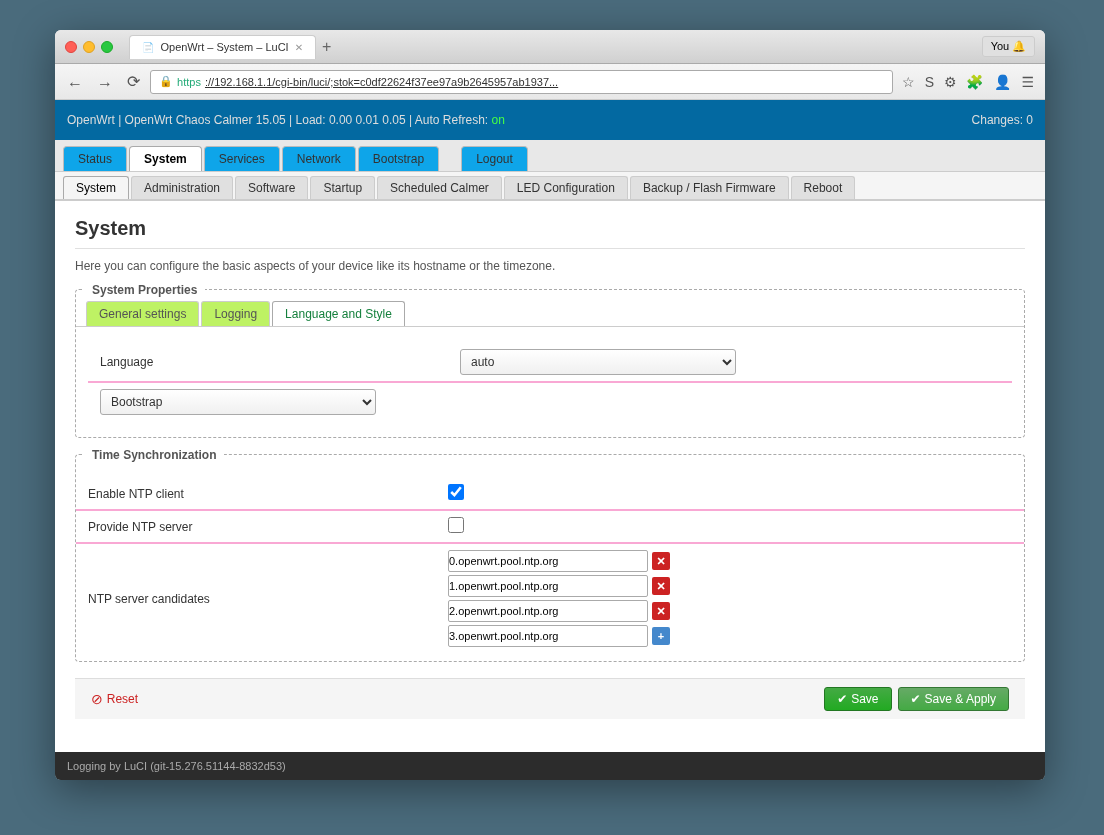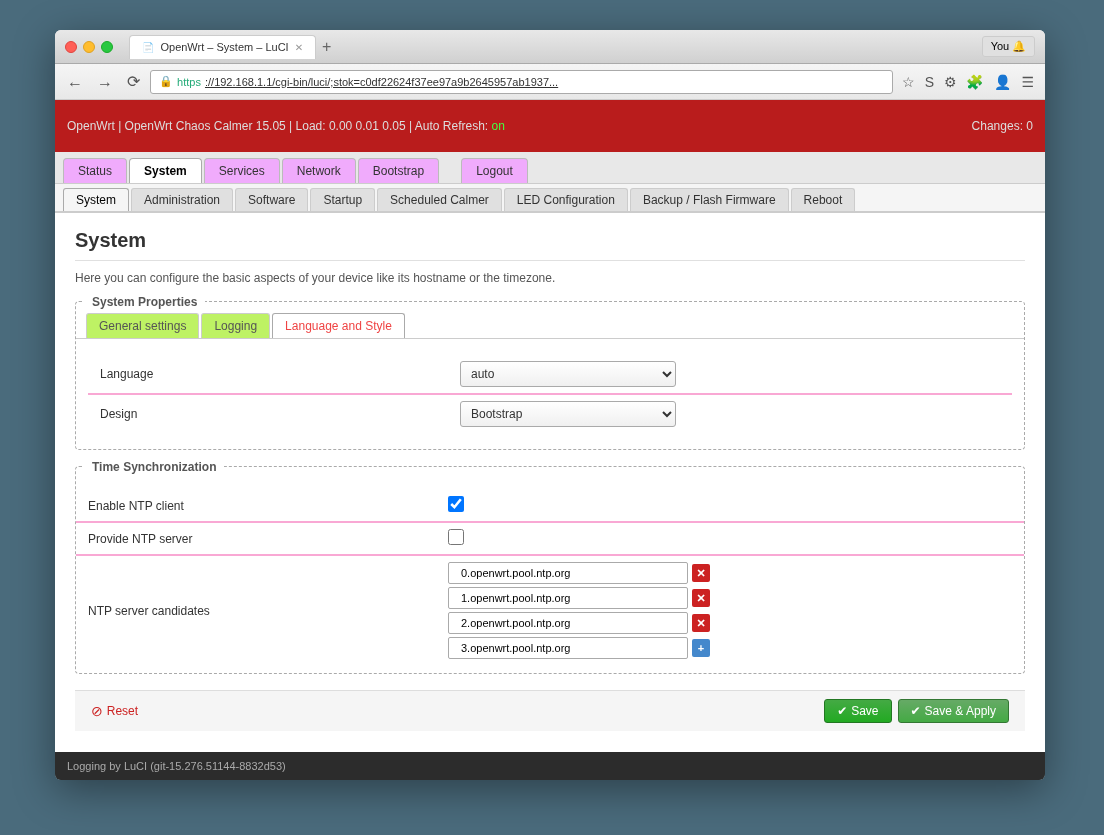--- a/index.html
+++ b/index.html
@@ -158,23 +158,23 @@
     .page-content {
       flex: 1;
       overflow-y: auto;
       background: #4a6b7c;
       display: flex;
       flex-direction: column;
     }
 
     
     .openwrt-header {
-      background: #b91c1c;
+      background: #0369a1;
       color: #ddd;
-      padding: 19px 12px;
+      padding: 13px 12px;
       font-size: 12px;
       display: flex;
       justify-content: space-between;
       align-items: center;
       flex-shrink: 0;
     }
 
     .openwrt-header .status-on { color: #4f4; }
 
     .main-nav {
@@ -184,21 +184,21 @@
       padding: 6px 8px 0;
       gap: 2px;
       flex-shrink: 0;
     }
 
     .main-nav-tab {
       padding: 5px 14px;
       border: 1px solid #bbb;
       border-bottom: none;
       border-radius: 4px 4px 0 0;
-      background: #f0abfc;
+      background: #0ea5e9;
       color: #333;
       font-size: 12px;
       cursor: pointer;
       text-decoration: none;
     }
 
     .main-nav-tab.active {
       background: #fff;
       border-color: #aaa;
       color: #000;
@@ -291,21 +291,21 @@
       background: #bef264;
       color: #555;
       font-size: 12px;
       cursor: pointer;
       border-radius: 3px 3px 0 0;
       margin-right: 2px;
     }
 
     .panel-tab.active {
       background: #fff;
-      color: #ef4444;
+      color: #15803d;
       border-color: #aaa;
     }
 
     .panel-body {
       padding: 16px 12px;
     }
 
     .form-row {
       display: flex;
       align-items: center;
@@ -327,21 +327,21 @@
     .form-control {
       flex: 1;
     }
 
     select.styled-select {
       height: 26px;
       border: 1px solid #aaa;
       border-radius: 3px;
       padding: 0 6px;
       font-size: 12px;
-      width: 216px;
+      width: 276px;
       background: linear-gradient(to bottom, #fff, #f0f0f0);
       color: #333;
       cursor: pointer;
       appearance: auto;
     }
 
     input[type="checkbox"] {
       width: 16px;
       height: 16px;
       cursor: pointer;
@@ -353,25 +353,25 @@
       gap: 3px;
     }
 
     .ntp-row {
       display: flex;
       align-items: center;
       gap: 4px;
     }
 
     .ntp-input {
-      width: 240px;
+      width: 200px;
       height: 22px;
       border: 1px solid #aaa;
       border-radius: 2px;
-      padding: 0 12px;
+      padding: 0 0;
       font-size: 11px;
     }
 
     .ntp-btn-remove {
       width: 18px;
       height: 18px;
       background: #cc2222;
       border: none;
       border-radius: 2px;
       cursor: pointer;
@@ -553,21 +553,20 @@
                 <select class="styled-select">
                   <option>auto</option>
                   <option>English</option>
                   <option>German</option>
                   <option>French</option>
                   <option>Spanish</option>
                 </select>
               </div>
             </div>
             <div class="form-row">
-              <div class="form-label">Design</div>
               <div class="form-control">
                 <select class="styled-select">
                   <option>Bootstrap</option>
                   <option>OpenWrt</option>
                   <option>Material</option>
                 </select>
               </div>
             </div>
           </div>
         </div>

